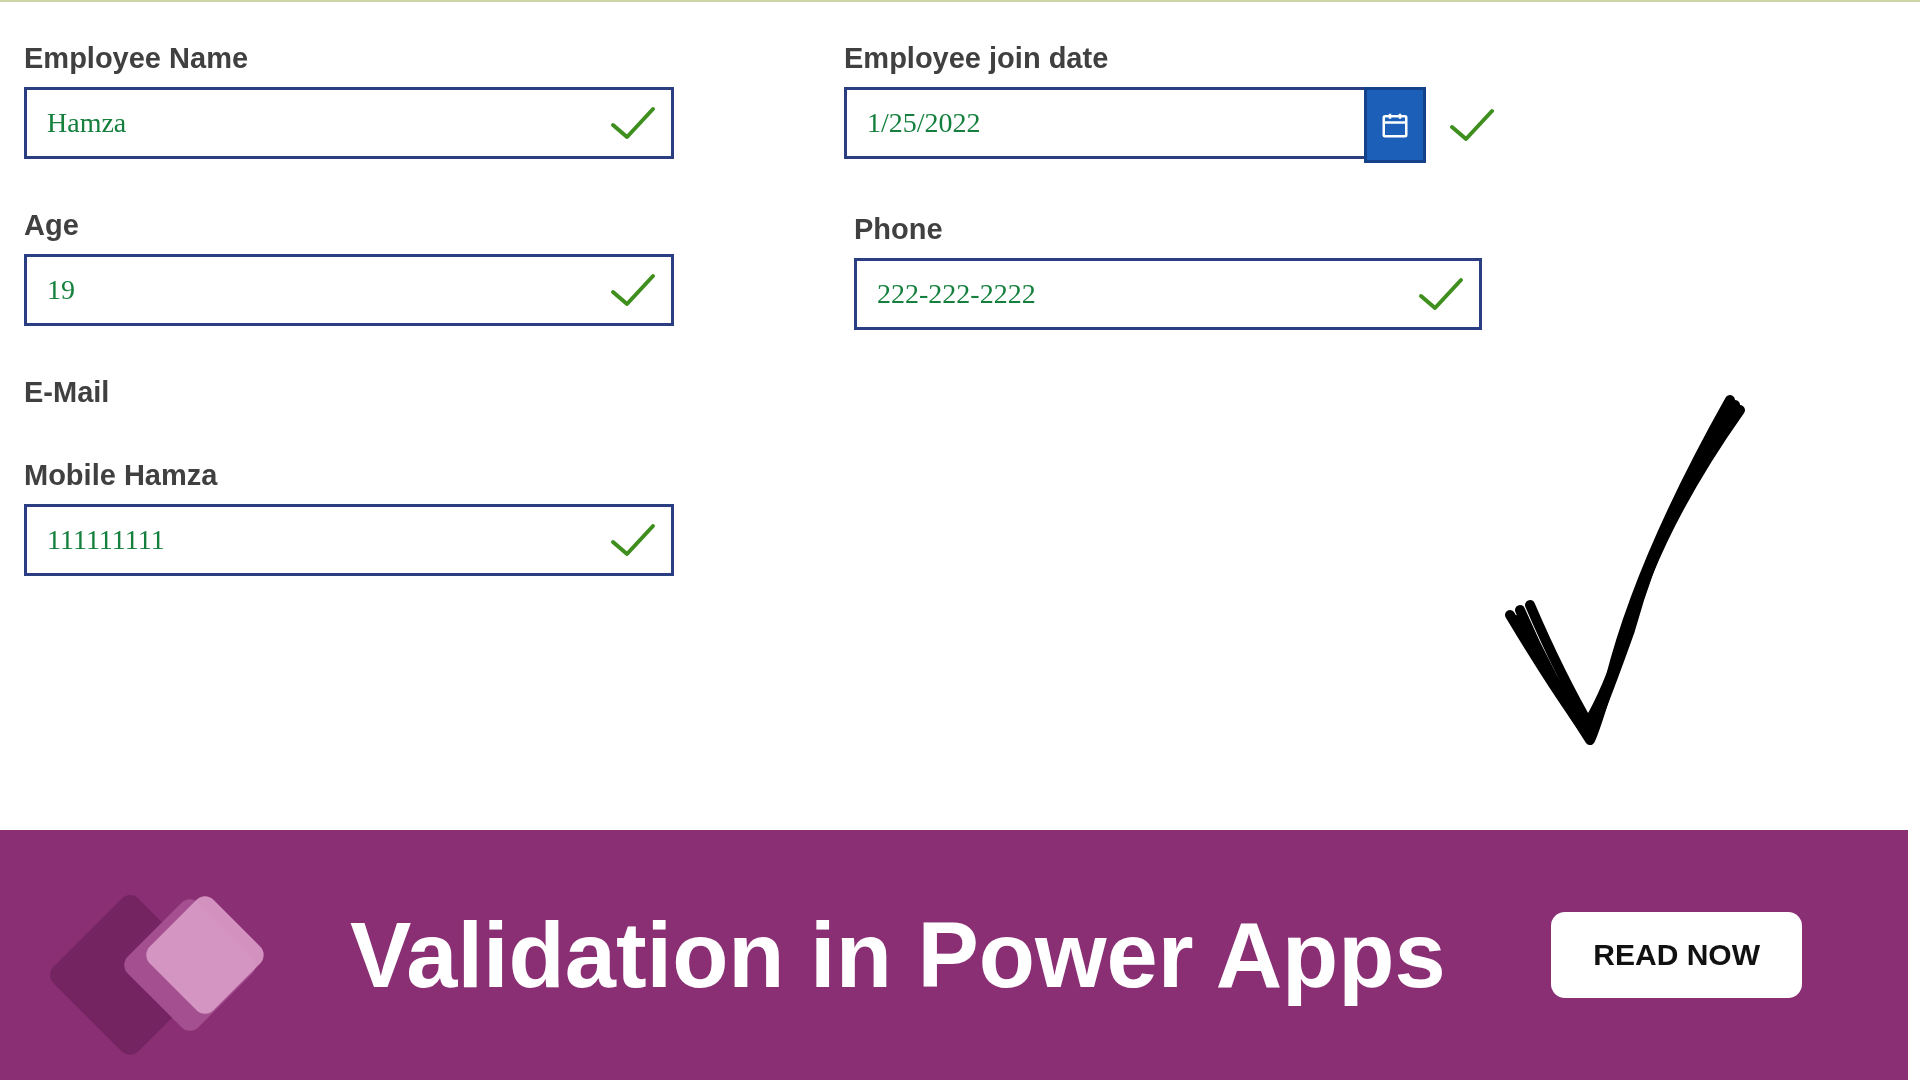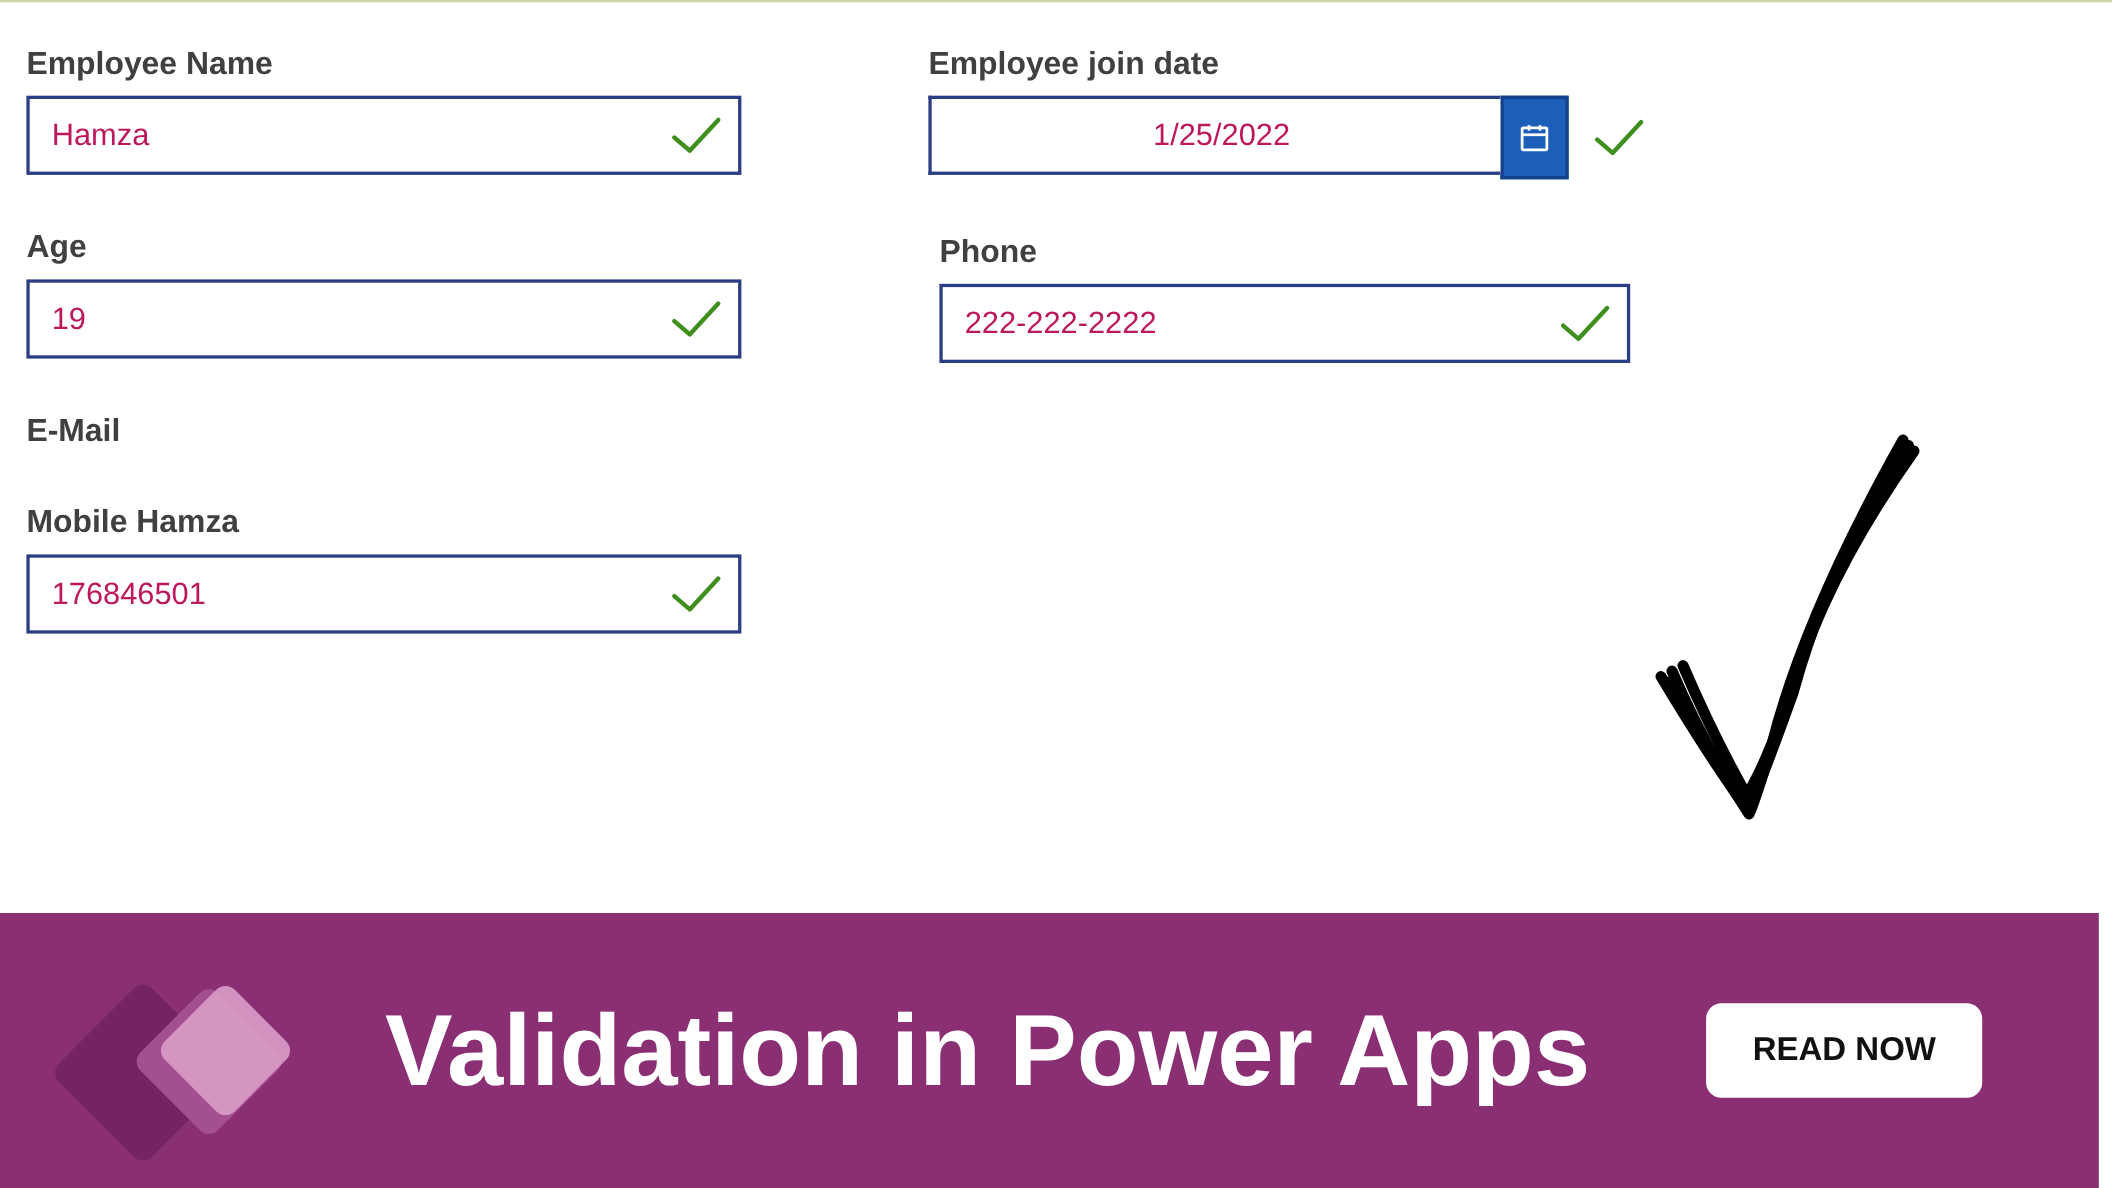--- a/index.html
+++ b/index.html
@@ -26,31 +26,31 @@
       margin-bottom: 12px;
       display: block;
     }
     .input-row { display: flex; align-items: center; gap: 12px; }
     .input {
       width: 650px;
       height: 72px;
       border: 3px solid #2c3e82;
       padding: 0 20px;
       font-size: 28px;
-      color: #be185d;
-      font-family: Liberation Sans, sans-serif;
+      color: #15803d;
+      font-family: Liberation Serif, serif;
       outline: none;
       display: flex;
       align-items: center;
       justify-content: space-between;
       position: relative;
       background: #fff;
     }
     .input.narrow { width: 628px; }
-    .input.date { width: 520px; border-right: none; padding-right: 10px; text-align: center; }
+    .input.date { width: 520px; border-right: none; padding-right: 10px; }
     .date-wrap { display: flex; align-items: stretch; }
     .date-btn {
       width: 62px;
       height: 76px;
       background: #1b5fb8;
       border: 3px solid #13418a;
       display: flex;
       align-items: center;
       justify-content: center;
       cursor: pointer;
@@ -144,21 +144,21 @@
       </div>
     </div>
 
     <div class="field">
       <span class="label">E-Mail</span>
     </div>
 
     <div class="field">
       <span class="label">Mobile Hamza</span>
       <div class="input">
-        <span class="input-text">176846501</span>
+        <span class="input-text">111111111</span>
         <svg class="check-in" width="48" height="40">
             <polyline class="check" points="4,22 18,34 44,6"></polyline>
           </svg>
       </div>
     </div>
 
   </div>
 
   <div class="col">
 

